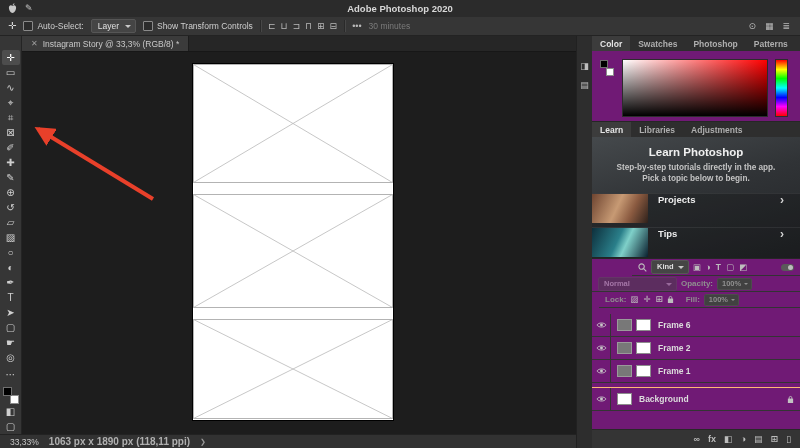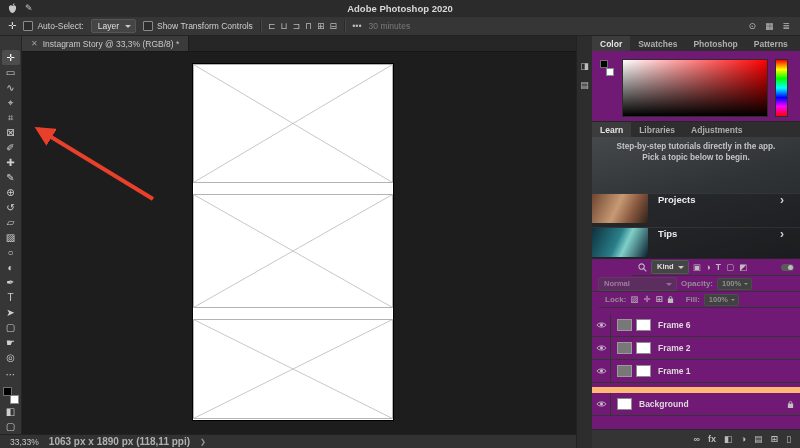--- a/index.html
+++ b/index.html
@@ -104,21 +104,21 @@
   .dd.small{font-size:7.5px;padding:0 14px 0 5px;height:12px;line-height:12px;border-radius:2px;}
   .layers-list{flex:1;padding-top:6px;overflow:hidden;}
   .lrow{display:flex;align-items:center;height:22px;border-bottom:1px solid #343434;padding-right:6px;}
   .eye-cell{width:18px;display:flex;align-items:center;justify-content:center;border-right:1px solid #333;height:100%;flex:none;}
   .thumb{width:15px;height:12px;box-sizing:border-box;flex:none;}
   .thumb-a{background:#787878;border:1px solid #9a9a9a;margin-left:6px;}
   .thumb-b{background:#ffffff;border:1px solid #8d8d8d;margin-left:4px;}
   .lrow.background .thumb-b{margin-left:6px;}
   .layer-name{font-size:8.5px;color:#dcdcdc;margin-left:7px;flex:1;}
   .row-lock{display:none;margin-left:auto;}
-  .lrow.background{margin-top:4px;border-top:6px solid #fdba74;}
+  .lrow.background{margin-top:4px;border-top:1px solid #fdba74;}
   .lrow.background .row-lock{display:block;}
   .lp-bottom{height:18px;background:#343434;border-top:1px solid #282828;display:flex;align-items:center;
              justify-content:flex-end;gap:8px;padding:0 9px;}
   .lp-bottom .g{color:#bdbdbd;font-size:9px;line-height:1;font-style:normal;}
 
   
   .statusbar{position:absolute;left:0;bottom:0;width:576px;height:14px;background:#323232;border-top:1px solid #222;
              display:flex;align-items:center;gap:10px;padding:0 10px;box-sizing:border-box;}
   .sb-zoom{font-size:8.5px;color:#c9c9c9;}
   .sb-info{font-size:10px;color:#b0b0b0;font-weight:bold;}
@@ -331,20 +331,21 @@
             <span>Learn</span>
           </div>
           <div class="ptab">
             <span>Libraries</span>
           </div>
           <div class="ptab">
             <span>Adjustments</span>
           </div>
         </div>
       <div class="learn-content">
+        <div class="learn-heading">Learn Photoshop</div>
         <div class="learn-desc">Step-by-step tutorials directly in the app. Pick a topic below to begin.</div>
         <div class="learn-items">
 
         <div class="learn-row projects">
             <div class="learn-thumb"></div>
             <div class="learn-label">Projects</div>
             <div class="learn-chev">›</div>
           </div>
             <div class="learn-row tips">
             <div class="learn-thumb"></div>

